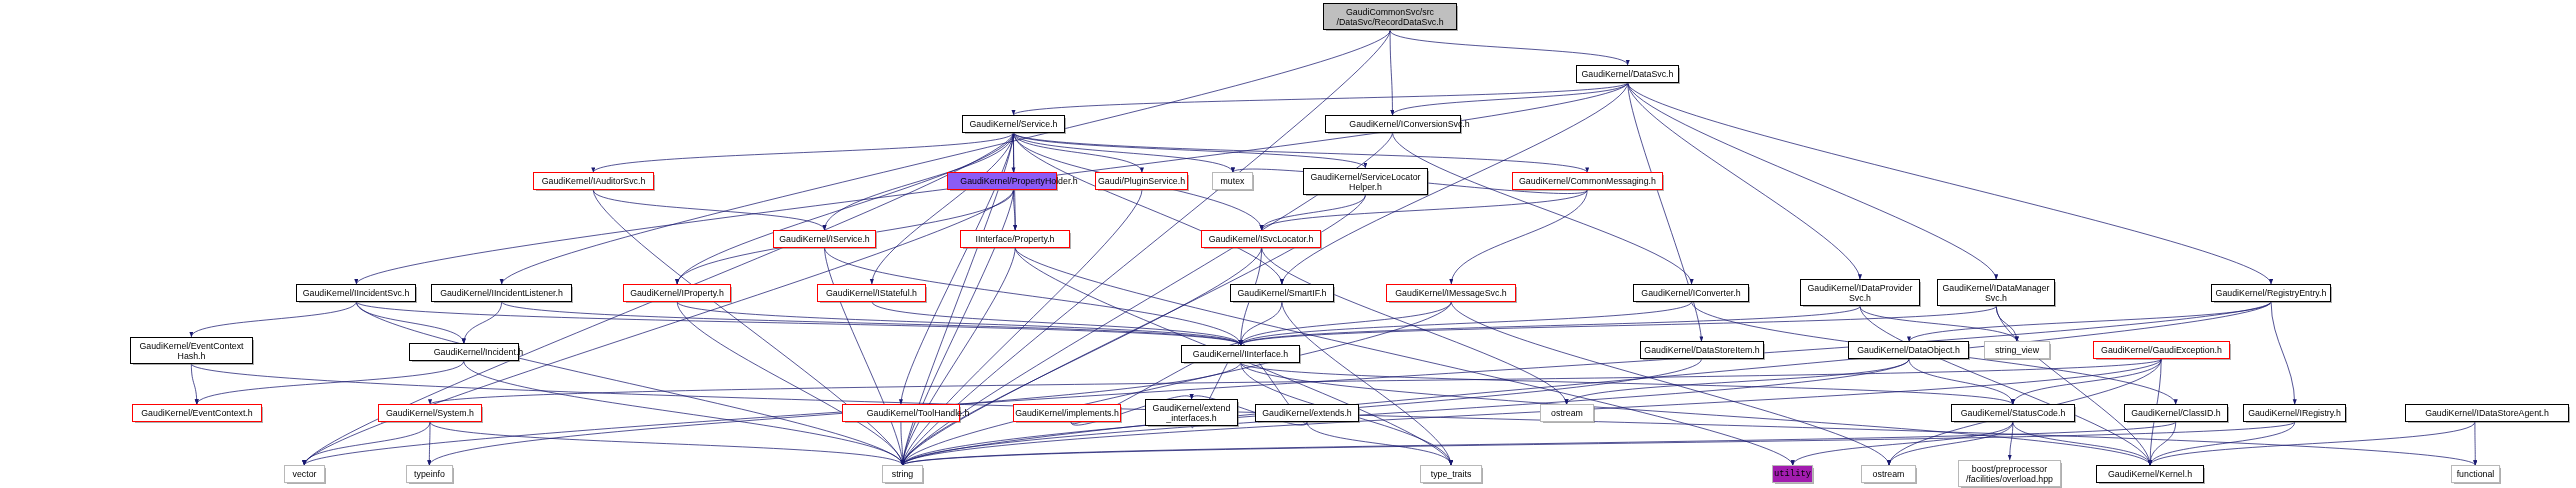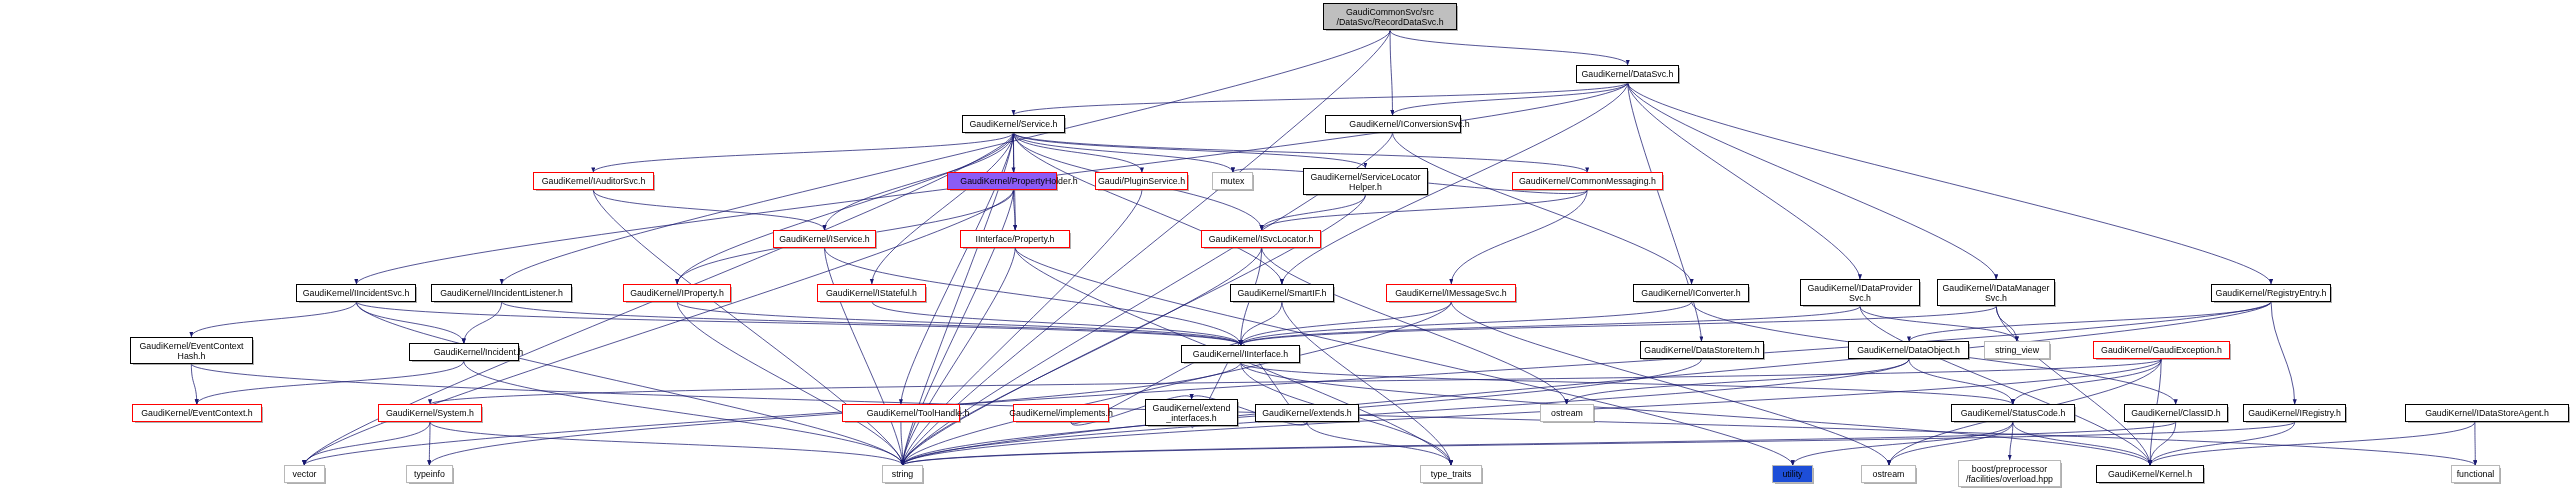--- a/index.html
+++ b/index.html
@@ -182,34 +182,34 @@
 Hash.h</div>
       <div class="node" style="left: 409px; top: 343px; width: 110px; height: 17.6px; border: 0.7px solid rgb(0, 0, 0); background: rgb(255, 255, 255); padding-left: 31px;">GaudiKernel/Incident.h</div>
       <div class="node" style="left: 1181px; top: 345px; width: 119px; height: 17.6px; border: 0.7px solid rgb(0, 0, 0); background: rgb(255, 255, 255);">GaudiKernel/IInterface.h</div>
       <div class="node" style="left: 1640px; top: 341px; width: 124px; height: 17.6px; border: 0.7px solid rgb(0, 0, 0); background: rgb(255, 255, 255);">GaudiKernel/DataStoreItem.h</div>
       <div class="node" style="left: 1848px; top: 341px; width: 121px; height: 17.6px; border: 0.7px solid rgb(0, 0, 0); background: rgb(255, 255, 255);">GaudiKernel/DataObject.h</div>
       <div class="node" style="left: 1984px; top: 341px; width: 66px; height: 17.6px; border: 0.7px solid rgb(184, 184, 184); background: rgb(255, 255, 255);">string_view</div>
       <div class="node" style="left: 2093px; top: 341px; width: 137px; height: 17.6px; border: 0.7px solid rgb(255, 0, 0); background: rgb(255, 255, 255);">GaudiKernel/GaudiException.h</div>
       <div class="node" style="left: 132px; top: 404px; width: 130px; height: 17.6px; border: 0.7px solid rgb(255, 0, 0); background: rgb(255, 255, 255);">GaudiKernel/EventContext.h</div>
       <div class="node" style="left: 378px; top: 404px; width: 104px; height: 17.6px; border: 0.7px solid rgb(255, 0, 0); background: rgb(255, 255, 255);">GaudiKernel/System.h</div>
       <div class="node" style="left: 842px; top: 404px; width: 118px; height: 17.6px; border: 0.7px solid rgb(255, 0, 0); background: rgb(255, 255, 255); padding-left: 36px;">GaudiKernel/ToolHandle.h</div>
-      <div class="node" style="left: 1013px; top: 404px; width: 96px; height: 17.6px; border: 0.7px solid rgb(255, 0, 0); background: rgb(255, 255, 255);">GaudiKernel/implements.h</div>
+      <div class="node" style="left: 1013px; top: 404px; width: 108px; height: 17.6px; border: 0.7px solid rgb(255, 0, 0); background: rgb(255, 255, 255);">GaudiKernel/implements.h</div>
       <div class="node" style="left: 1145px; top: 399px; width: 93px; height: 27px; border: 0.7px solid rgb(0, 0, 0); background: rgb(255, 255, 255);">GaudiKernel/extend
 _interfaces.h</div>
       <div class="node" style="left: 1255px; top: 404px; width: 104px; height: 17.6px; border: 0.7px solid rgb(0, 0, 0); background: rgb(255, 255, 255);">GaudiKernel/extends.h</div>
       <div class="node" style="left: 1540px; top: 404px; width: 54px; height: 17.6px; border: 0.7px solid rgb(184, 184, 184); background: rgb(255, 255, 255);">ostream</div>
       <div class="node" style="left: 1951px; top: 404px; width: 124px; height: 17.6px; border: 0.7px solid rgb(0, 0, 0); background: rgb(255, 255, 255);">GaudiKernel/StatusCode.h</div>
       <div class="node" style="left: 2124px; top: 404px; width: 104px; height: 17.6px; border: 0.7px solid rgb(0, 0, 0); background: rgb(255, 255, 255);">GaudiKernel/ClassID.h</div>
       <div class="node" style="left: 2243px; top: 404px; width: 103px; height: 17.6px; border: 0.7px solid rgb(0, 0, 0); background: rgb(255, 255, 255);">GaudiKernel/IRegistry.h</div>
       <div class="node" style="left: 2405px; top: 404px; width: 164px; height: 17.6px; border: 0.7px solid rgb(0, 0, 0); background: rgb(255, 255, 255);">GaudiKernel/IDataStoreAgent.h</div>
       <div class="node" style="left: 284px; top: 465px; width: 41px; height: 17.6px; border: 0.7px solid rgb(184, 184, 184); background: rgb(255, 255, 255);">vector</div>
       <div class="node" style="left: 406px; top: 465px; width: 47px; height: 17.6px; border: 0.7px solid rgb(184, 184, 184); background: rgb(255, 255, 255);">typeinfo</div>
       <div class="node" style="left: 882px; top: 465px; width: 41px; height: 17.6px; border: 0.7px solid rgb(184, 184, 184); background: rgb(255, 255, 255);">string</div>
       <div class="node" style="left: 1420px; top: 465px; width: 62px; height: 17.6px; border: 0.7px solid rgb(184, 184, 184); background: rgb(255, 255, 255);">type_traits</div>
-      <div class="node" style="left: 1772px; top: 465px; width: 41px; height: 17.6px; border: 0.7px solid rgb(184, 184, 184); background: #1d4ed8;">utility</div>
+      <div class="node" style="left: 1772px; top: 465px; width: 41px; height: 17.6px; border: 0.7px solid rgb(184, 184, 184); background: #a21caf; font-family: Liberation Mono, monospace;">utility</div>
       <div class="node" style="left: 1861px; top: 465px; width: 55px; height: 17.6px; border: 0.7px solid rgb(184, 184, 184); background: rgb(255, 255, 255);">ostream</div>
       <div class="node" style="left: 1958px; top: 460px; width: 103px; height: 27px; border: 0.7px solid rgb(184, 184, 184); background: rgb(255, 255, 255);">boost/preprocessor
 /facilities/overload.hpp</div>
       <div class="node" style="left: 2096px; top: 465px; width: 108px; height: 17.6px; border: 0.7px solid rgb(0, 0, 0); background: rgb(255, 255, 255);">GaudiKernel/Kernel.h</div>
       <div class="node" style="left: 2451px; top: 465px; width: 49px; height: 17.6px; border: 0.7px solid rgb(184, 184, 184); background: rgb(255, 255, 255);">functional</div>
     </div>
 </div>
 
 
 </body></html>

